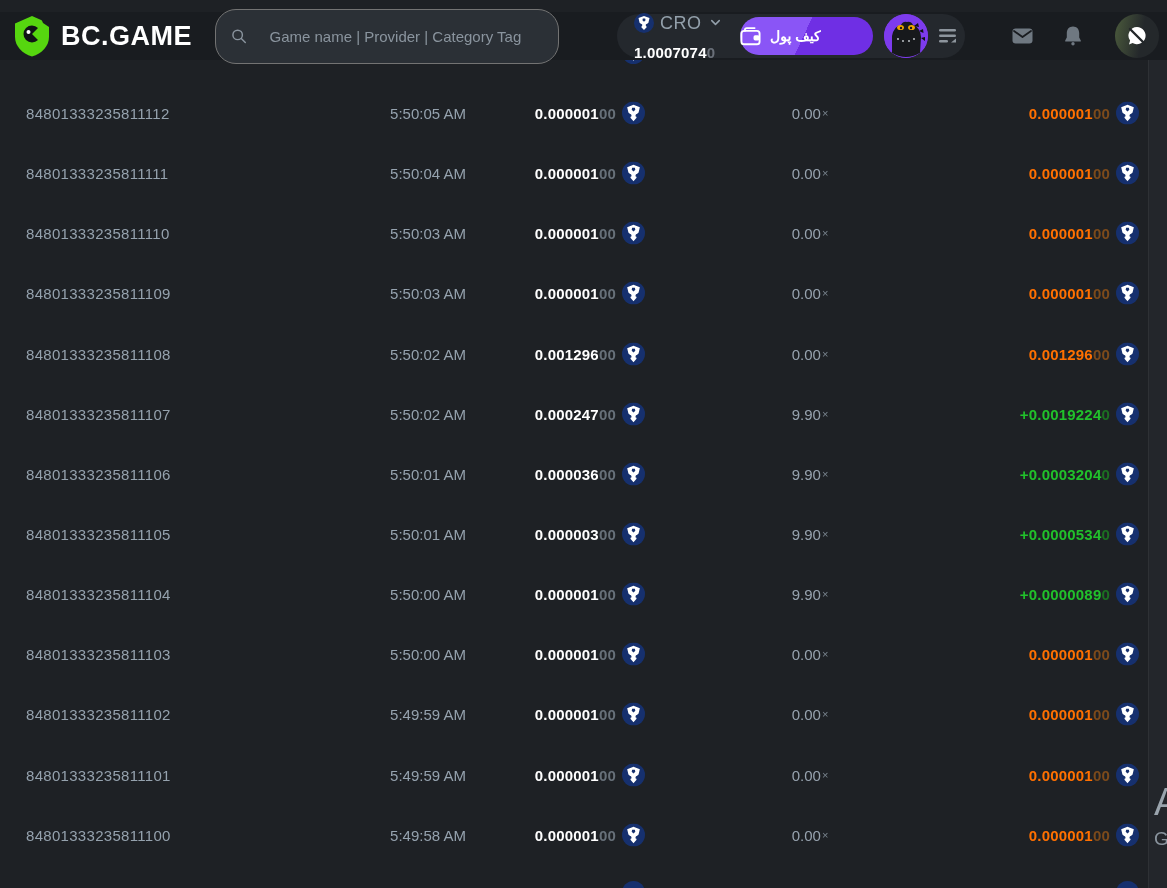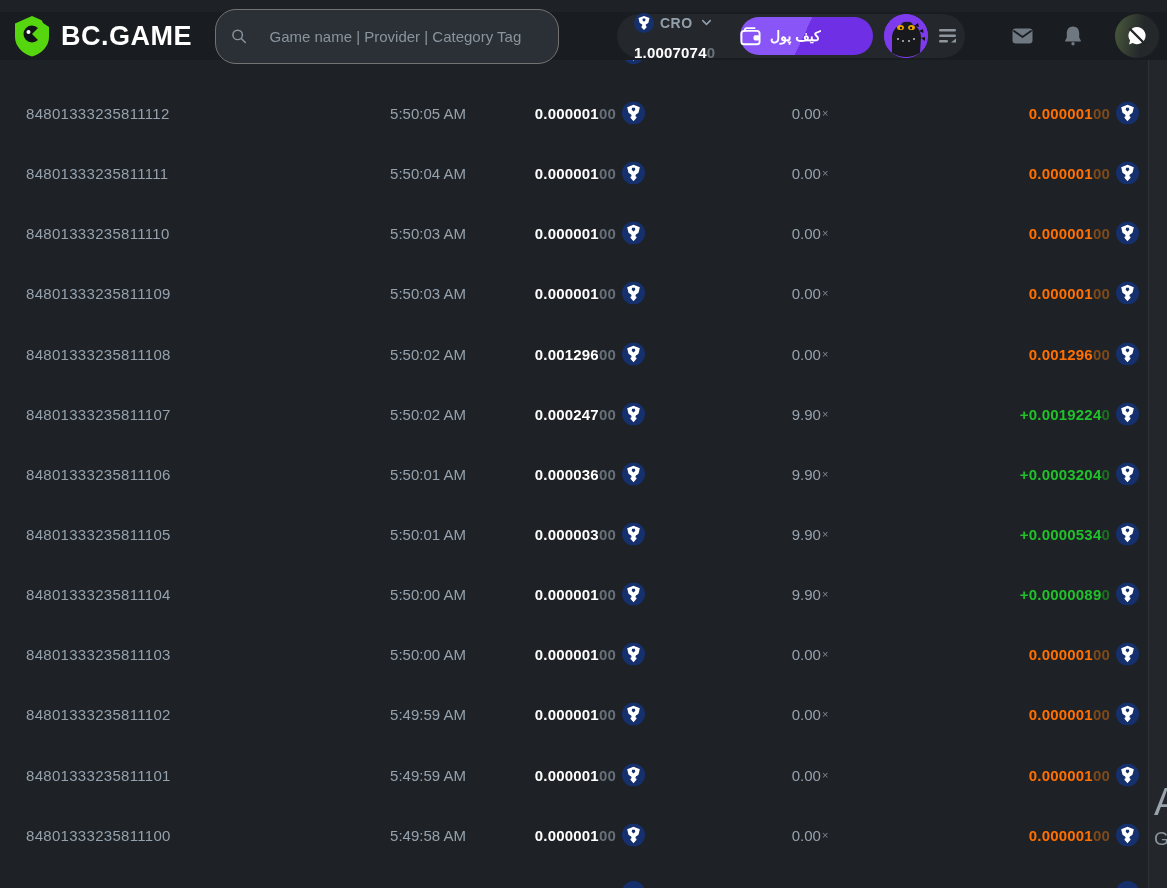--- a/index.html
+++ b/index.html
@@ -28,21 +28,21 @@
     color:#cfd6dc; font-size:15px; font-family:"Liberation Sans",sans-serif;
   }
   .search-bar input::placeholder { color:#8a949e; }
 
   .account-pill {
     position:absolute; left:617px; top:2px; width:348px; height:44px;
     border-radius:22px; background:#24282d; display:flex; align-items:center;
   }
   .currency-box { margin-left:17px; display:flex; flex-direction:column; line-height:1; width:106px; }
   .currency-row1 { display:flex; align-items:center; gap:6px; }
-  .currency-code { color:#93a0ab; font-size:14px; font-weight:700; letter-spacing:.5px; }
+  .currency-code { color:#93a0ab; font-size:18px; font-weight:400; letter-spacing:.5px; }
   .balance { margin-top:12px; font-size:15px; font-weight:700; color:#ffffff; letter-spacing:.2px; }
   .balance .dim { color:#6a7079; }
 
   .wallet-btn {
     width:133px; height:38px; border-radius:22px; border:none; cursor:pointer;
     background:linear-gradient(115deg, #8a55f6 48%, #6f2fe4 48%);
     display:flex; align-items:center; gap:9px;
     color:#fff; font-size:14px; font-weight:700; font-family:"Liberation Sans",sans-serif;
   }
   .avatar {

